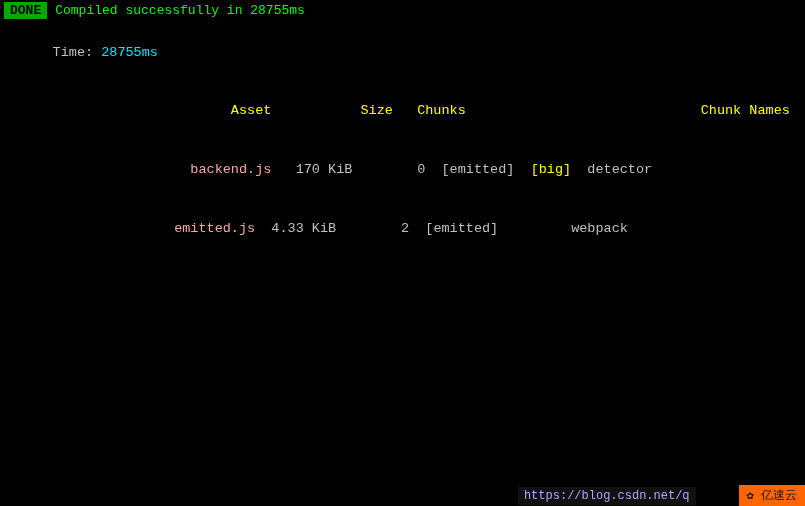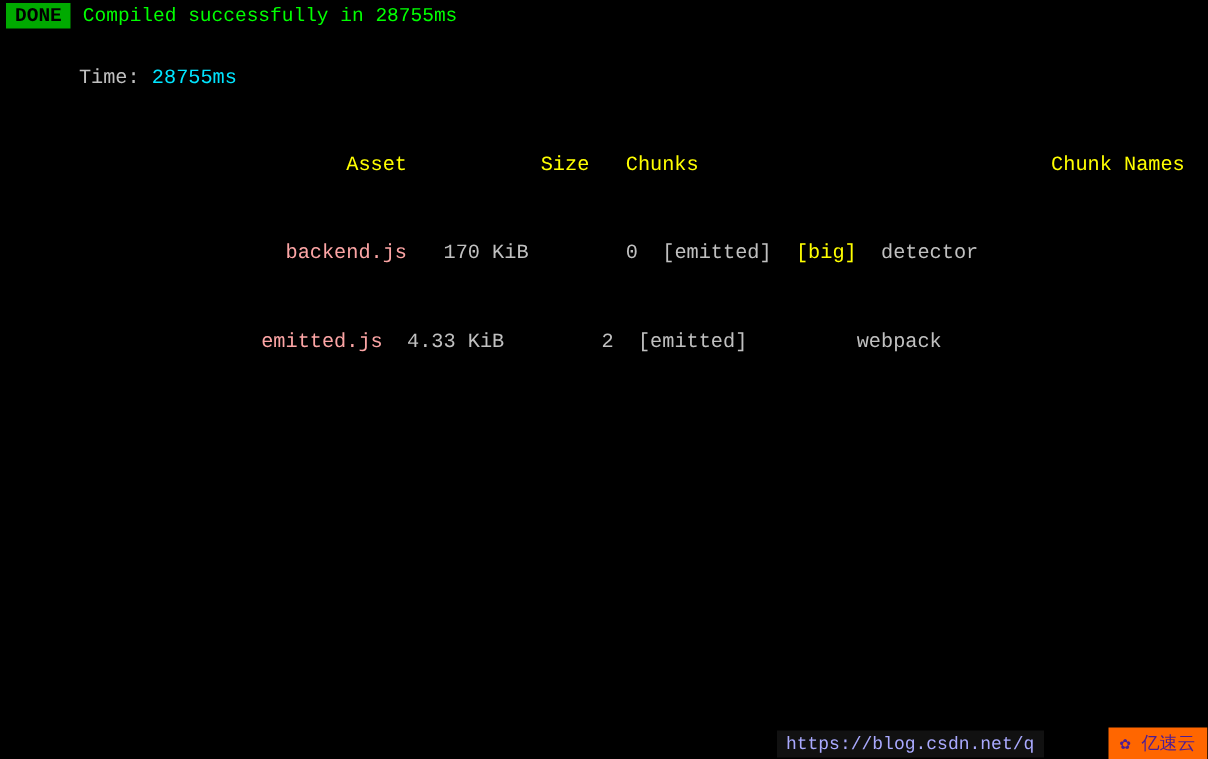--- a/index.html
+++ b/index.html
@@ -58,21 +58,21 @@
       gap: 43px;
     }
     .csdn-link {
       color: #aaaaff;
       font-size: 12px;
       padding: 2px 6px;
       background: #111;
     }
     .yisunyun {
       background: #ff6600;
-      color: #4c1d95;
+      color: #0f172a;
       font-size: 12px;
       padding: 2px 8px;
     }
   </style>
 </head>
 <body>
 
 <div class="terminal">
 
   <div class="top-bar">

